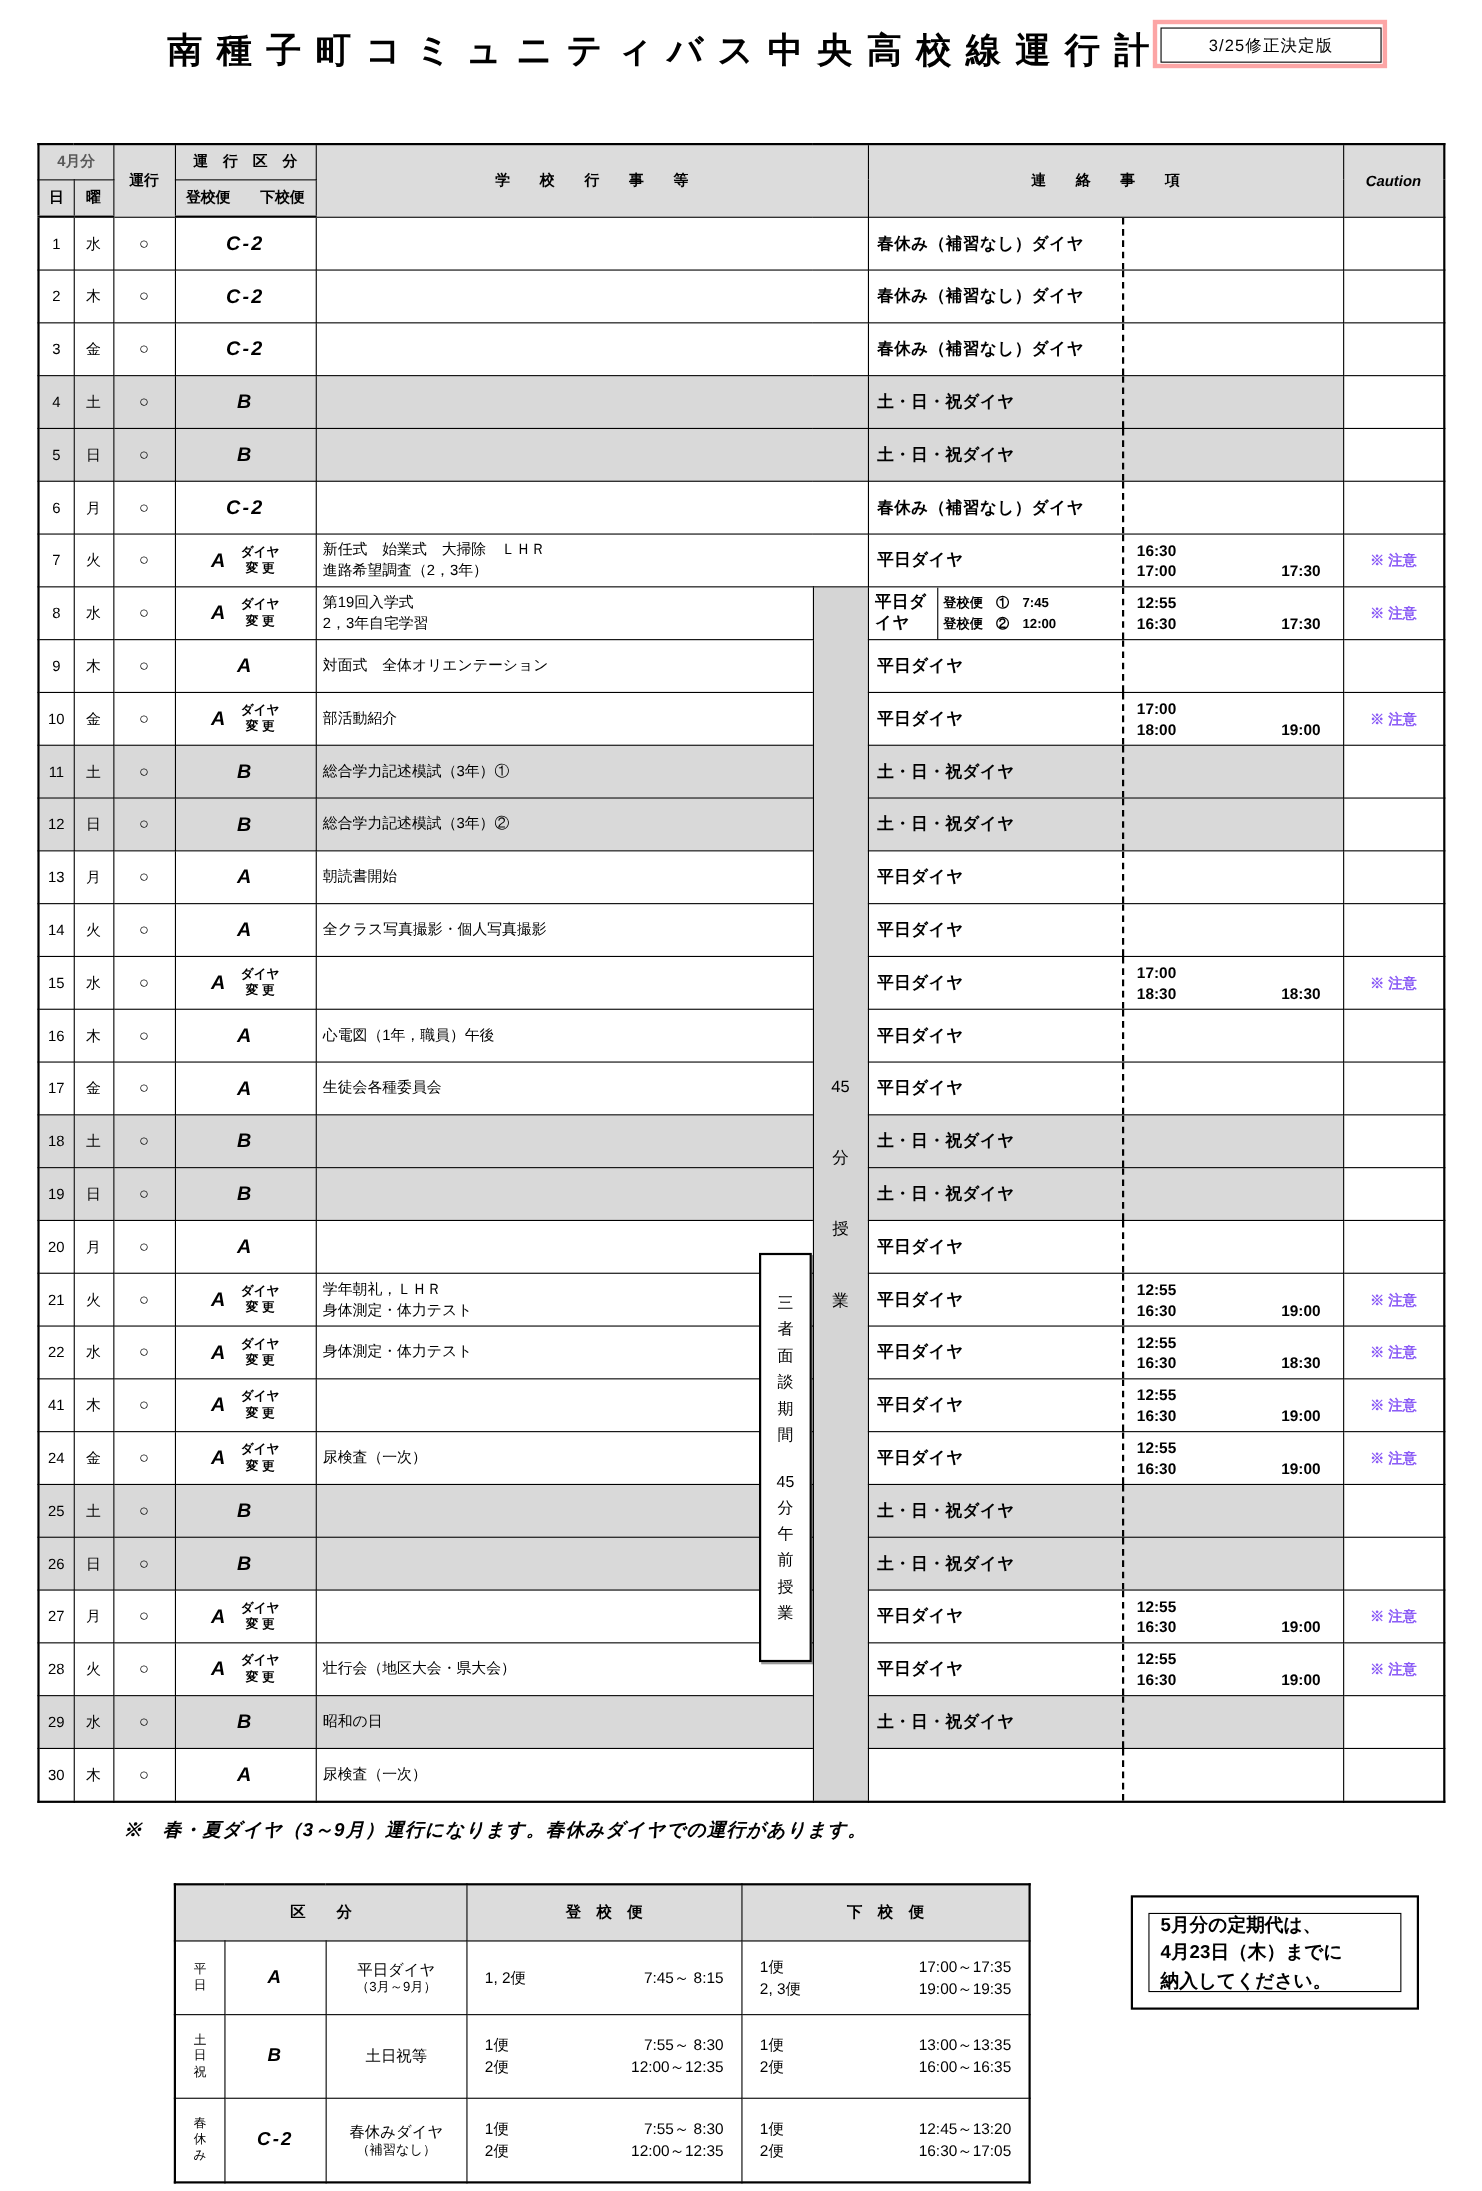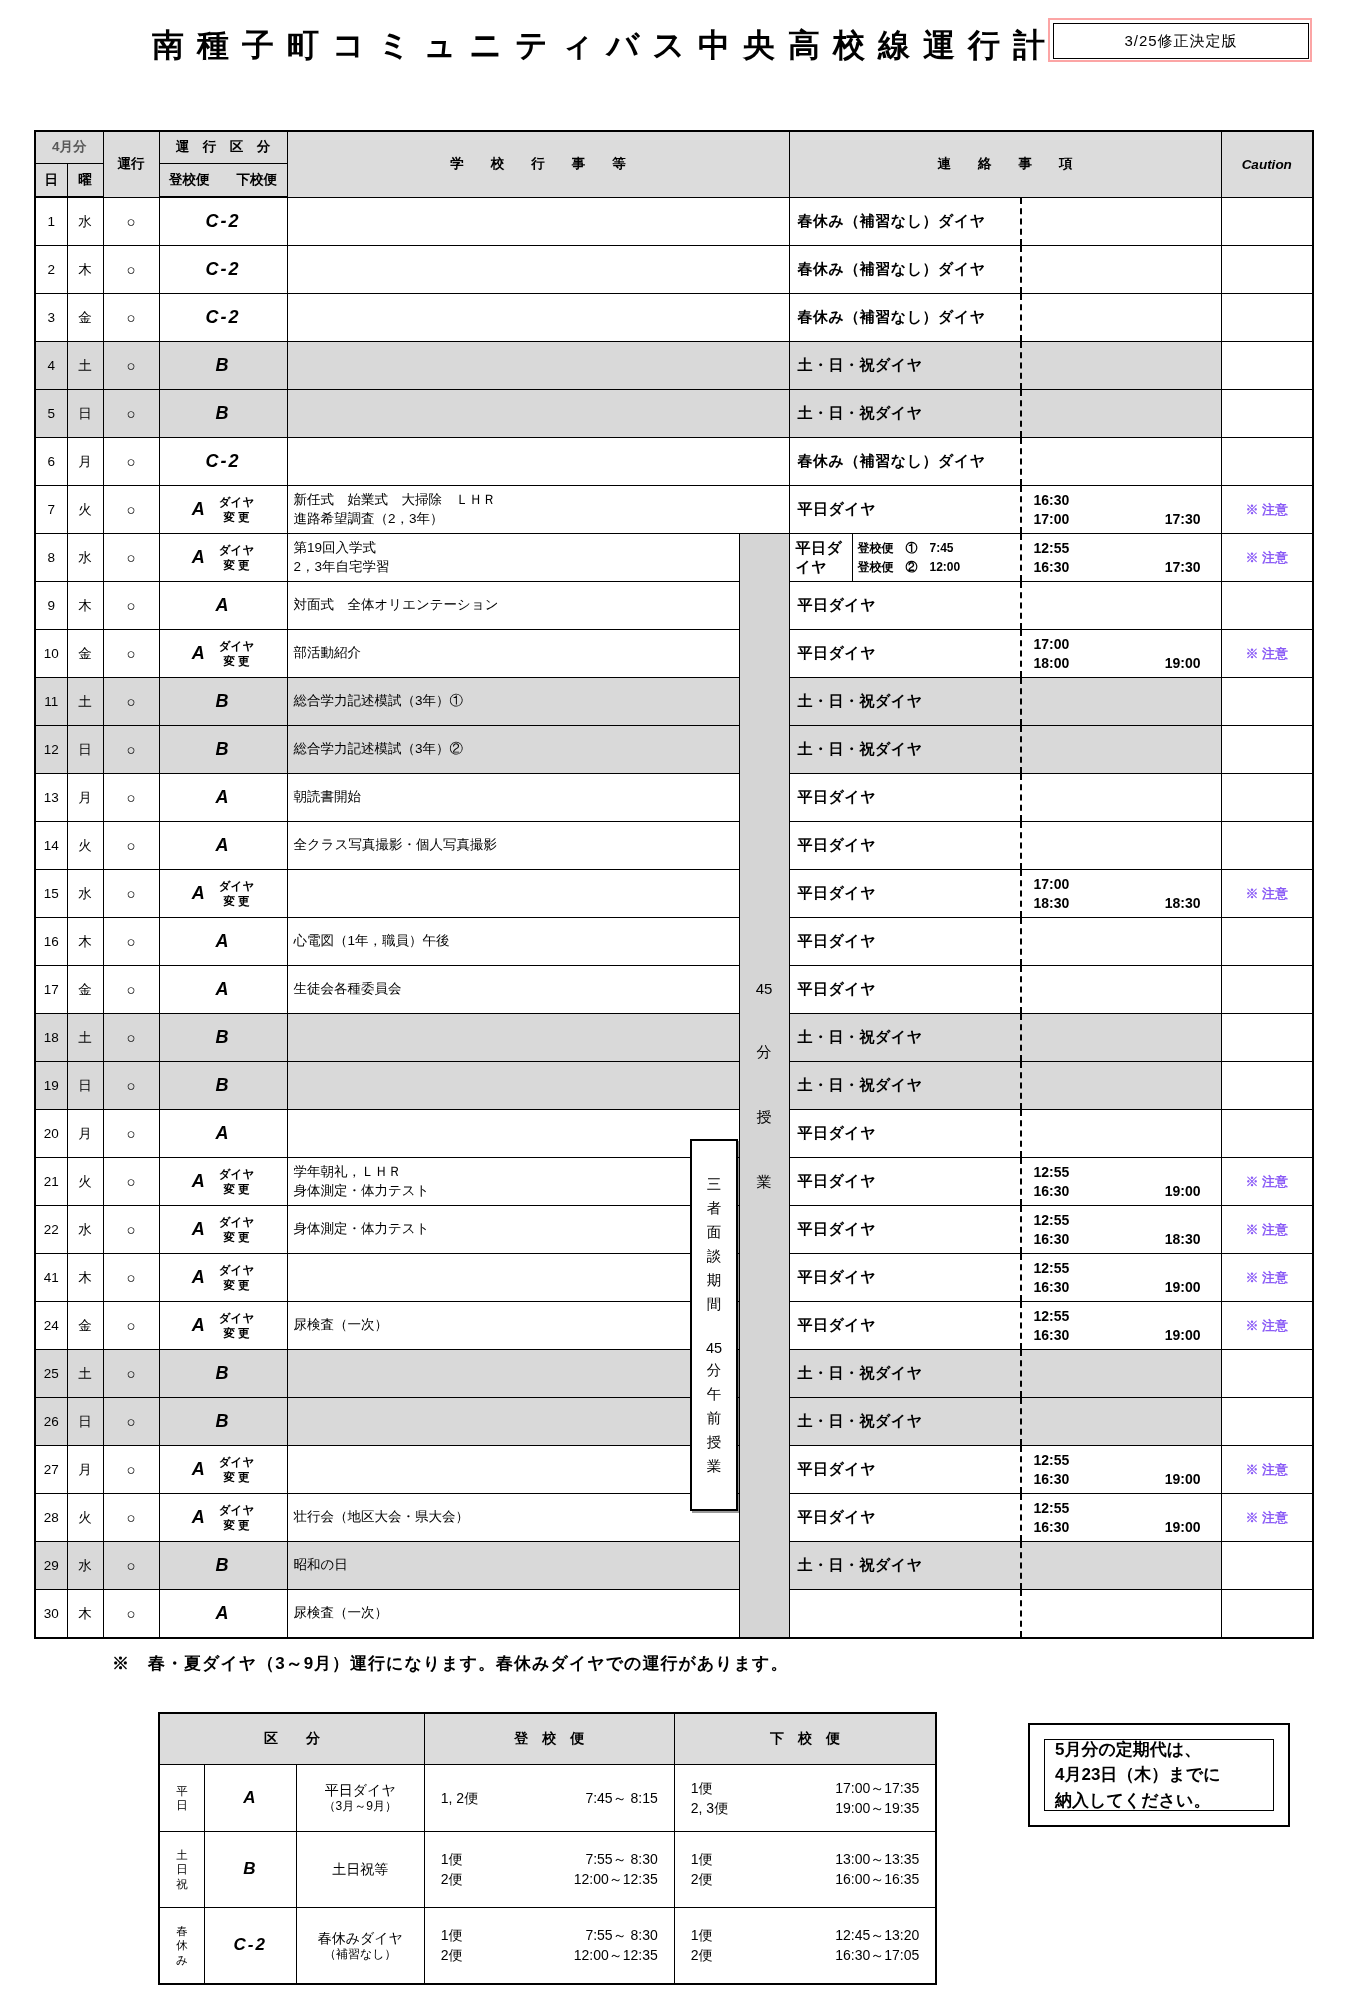--- a/index.html
+++ b/index.html
@@ -2,22 +2,22 @@
 <html><head>
 <meta charset="utf-8">
 <style>
   html,body { margin:0; padding:0; background:#ffffff; }
   .page { position:relative; width:1347px; height:1992px; background:#fff;
           font-family:"Liberation Sans", sans-serif; color:#000; overflow:hidden; }
 
   
   .title { position:absolute; top:24px; left:0; width:1300px; text-align:center;
            font-size:32px; font-weight:bold; letter-spacing:13px; white-space:nowrap; }
-  .badge { position:absolute; top:18px; left:1048px; width:264px; height:44px;
-           border:2px solid #fca5a5; padding:3px; box-sizing:border-box; background:#fff; }
+  .badge { position:absolute; top:18px; left:1048px; width:213px; height:44px;
+           border:4px solid #fca5a5; padding:3px; box-sizing:border-box; background:#fff; }
   .badge-inner { border:1px solid #000; width:100%; height:100%; display:flex;
                  align-items:center; justify-content:center; font-size:15px; letter-spacing:1px; }
   .subtitle { position:absolute; top:68px; left:180px; width:800px; text-align:center;
               font-size:22px; font-weight:bold; letter-spacing:2px; white-space:nowrap; }
   .subtitle .big { font-size:46px; font-weight:bold; vertical-align:-7px; padding:0 3px; }
 
   
   table.sched { position:absolute; top:130px; left:34px; border-collapse:collapse;
                 table-layout:fixed; border:2px solid #000; }
   .sched th, .sched td { border:1px solid #000; padding:0; overflow:hidden; box-sizing:border-box; }
@@ -57,21 +57,21 @@
   
   .sansha { position:absolute; left:690px; top:1139px; width:48px; height:372px; background:#fff;
             border:2px solid #000; box-shadow:2px 2px 0 rgba(0,0,0,0.4); display:flex;
             flex-direction:column; align-items:center; justify-content:center;
             font-size:14.5px; box-sizing:border-box; }
   .sansha .g { display:flex; flex-direction:column; align-items:center; gap:5px; }
   .sansha .g + .g { margin-top:26px; }
 
   
   .footnote { position:absolute; left:112px; top:1652px; font-size:17px; font-weight:bold;
-              letter-spacing:1px; white-space:nowrap; }
+              letter-spacing:1px; white-space:nowrap;font-style:italic; }
 
   
   table.legend { position:absolute; left:158px; top:1712px; border-collapse:collapse;
                  table-layout:fixed; border:2px solid #000; }
   .legend th, .legend td { border:1px solid #000; box-sizing:border-box; padding:16px; }
   .legend thead th { background:#dcdcdc; font-size:14px; font-weight:bold; height:36px; }
   .legend tbody tr { height:58px; }
   td.cat { text-align:center; font-size:11.5px; line-height:1.25; }
   td.cat span { display:block; }
   td.lletter { text-align:center; font-weight:bold; font-style:italic; font-size:17px; letter-spacing:2px; }

